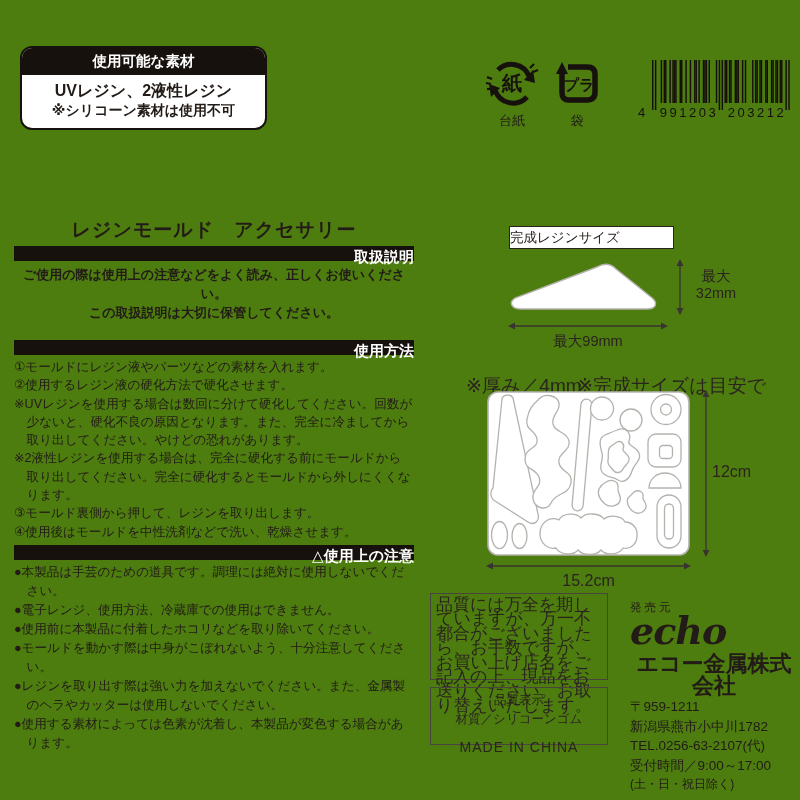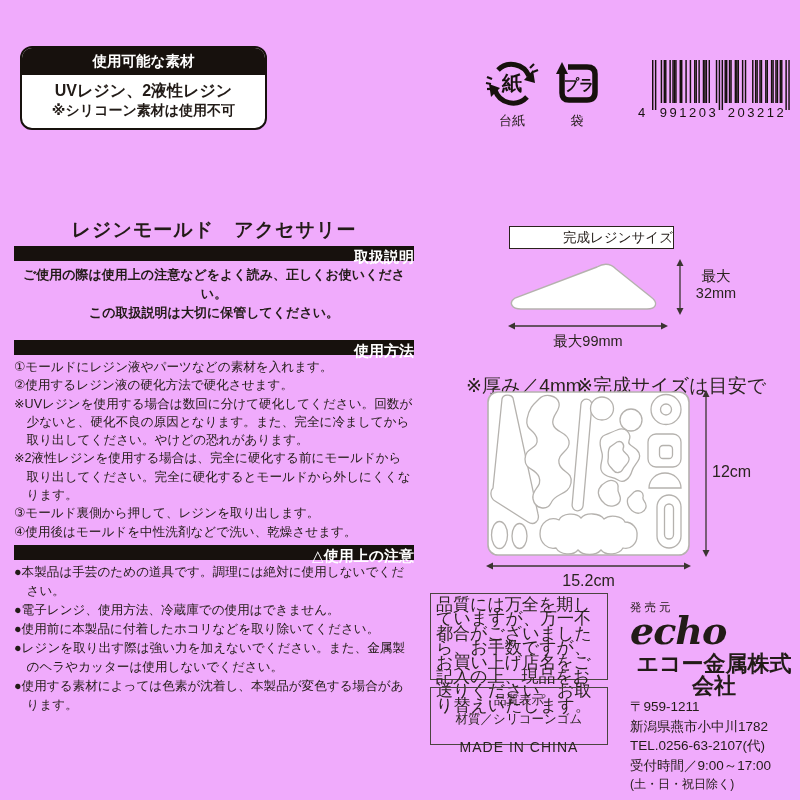--- a/index.html
+++ b/index.html
@@ -1,16 +1,16 @@
 <!DOCTYPE html>
 <html><head>
 <meta charset="utf-8">
 <style>
   html,body{margin:0;padding:0;background:#fff;}
-  .page{position:relative;width:800px;height:800px;background:#f0abfc;overflow:hidden;
+  .page{position:relative;width:800px;height:800px;background:#4d7c0f;overflow:hidden;
         font-family:"Liberation Sans","DejaVu Sans",sans-serif;color:#221b17;}
 
   
   .materials-box{position:absolute;left:20px;top:46px;width:243px;border:2.5px solid #17110d;border-radius:12px;overflow:hidden;background:#fff;}
   .materials-box .hdr{background:#17110d;color:#fff;font-weight:bold;font-size:14.5px;text-align:center;height:27px;line-height:27px;}
   .materials-box .body{padding:5px 4px 8px;text-align:center;font-weight:bold;}
   .materials-box .l1{font-size:16px;line-height:21px;}
   .materials-box .l2{font-size:14px;line-height:19px;}
 
   
@@ -27,21 +27,21 @@
   .doc-title{text-align:center;font-size:19px;font-weight:bold;letter-spacing:1px;line-height:22px;margin-bottom:5px;}
   .secbar{background:#17110d;color:#fff;font-weight:bold;font-size:15px;text-align:right;height:15px;line-height:21px;}
   .handling-lines{margin:4px 0 18px;}
   .handling-lines div{text-align:center;font-weight:bold;font-size:13px;line-height:19px;}
   .list{margin:3px 0 4px;}
   .hang{font-size:12.6px;line-height:18.3px;padding-left:1em;text-indent:-1em;}
   .caution-list .hang{line-height:19px;}
 
   
   .size-title-box{position:absolute;left:509px;top:226px;width:163px;height:21px;border:1.5px solid #2a221d;
-                  text-align:right;font-size:13.5px;line-height:21px;background:#fff;}
+                  text-align:left;font-size:13.5px;line-height:21px;background:#fff;}
   .shape-svg{position:absolute;}
   .dim-label{position:absolute;font-size:14.5px;color:#2a241f;line-height:17px;}
   .small-note{position:absolute;font-size:19px;color:#2a241f;margin-top:18px;}
 
   
   .qnote-box{position:absolute;left:430px;top:593px;width:178px;height:87px;border:1.3px solid #4a443f;
              padding:4px 5px;box-sizing:border-box;font-size:17px;line-height:14.4px;color:#2a241f;}
   .qlabel-box{position:absolute;left:430px;top:687px;width:178px;height:58px;border:1.3px solid #4a443f;
               box-sizing:border-box;text-align:center;font-size:12.5px;line-height:19px;padding-top:3px;color:#2a241f;}
   .made-in{position:absolute;left:430px;top:739px;width:178px;text-align:center;font-size:14px;letter-spacing:1px;color:#2a241f;}
@@ -173,20 +173,21 @@
         <div class="hang">③モールド裏側から押して、レジンを取り出します。</div>
         <div class="hang">④使用後はモールドを中性洗剤などで洗い、乾燥させます。</div>
       </div>
 
     <div class="secbar"><span>△</span><span>使用上の注意</span></div>
     <div class="list caution-list">
 
     <div class="hang">●本製品は手芸のための道具です。調理には絶対に使用しないでください。</div>
         <div class="hang">●電子レンジ、使用方法、冷蔵庫での使用はできません。</div>
         <div class="hang">●使用前に本製品に付着したホコリなどを取り除いてください。</div>
+        <div class="hang">●モールドを動かす際は中身がこぼれないよう、十分注意してください。</div>
         <div class="hang">●レジンを取り出す際は強い力を加えないでください。また、金属製のヘラやカッターは使用しないでください。</div>
         <div class="hang">●使用する素材によっては色素が沈着し、本製品が変色する場合があります。</div>
       </div>
   </div>
 
   <div class="size-title-box">完成レジンサイズ</div>
 
   <svg class="shape-svg" style="left:505px;top:256px;" width="170" height="62" viewBox="0 0 170 62">
     <path d="M 16,53 C 7,53 3,47 10,42 L 92,11 C 99,7 106,8 111,13 L 146,41 C 154,47 151,53 142,53 Z" fill="#fff" stroke="#b5b2ae" stroke-width="1.4"></path>
   </svg>

